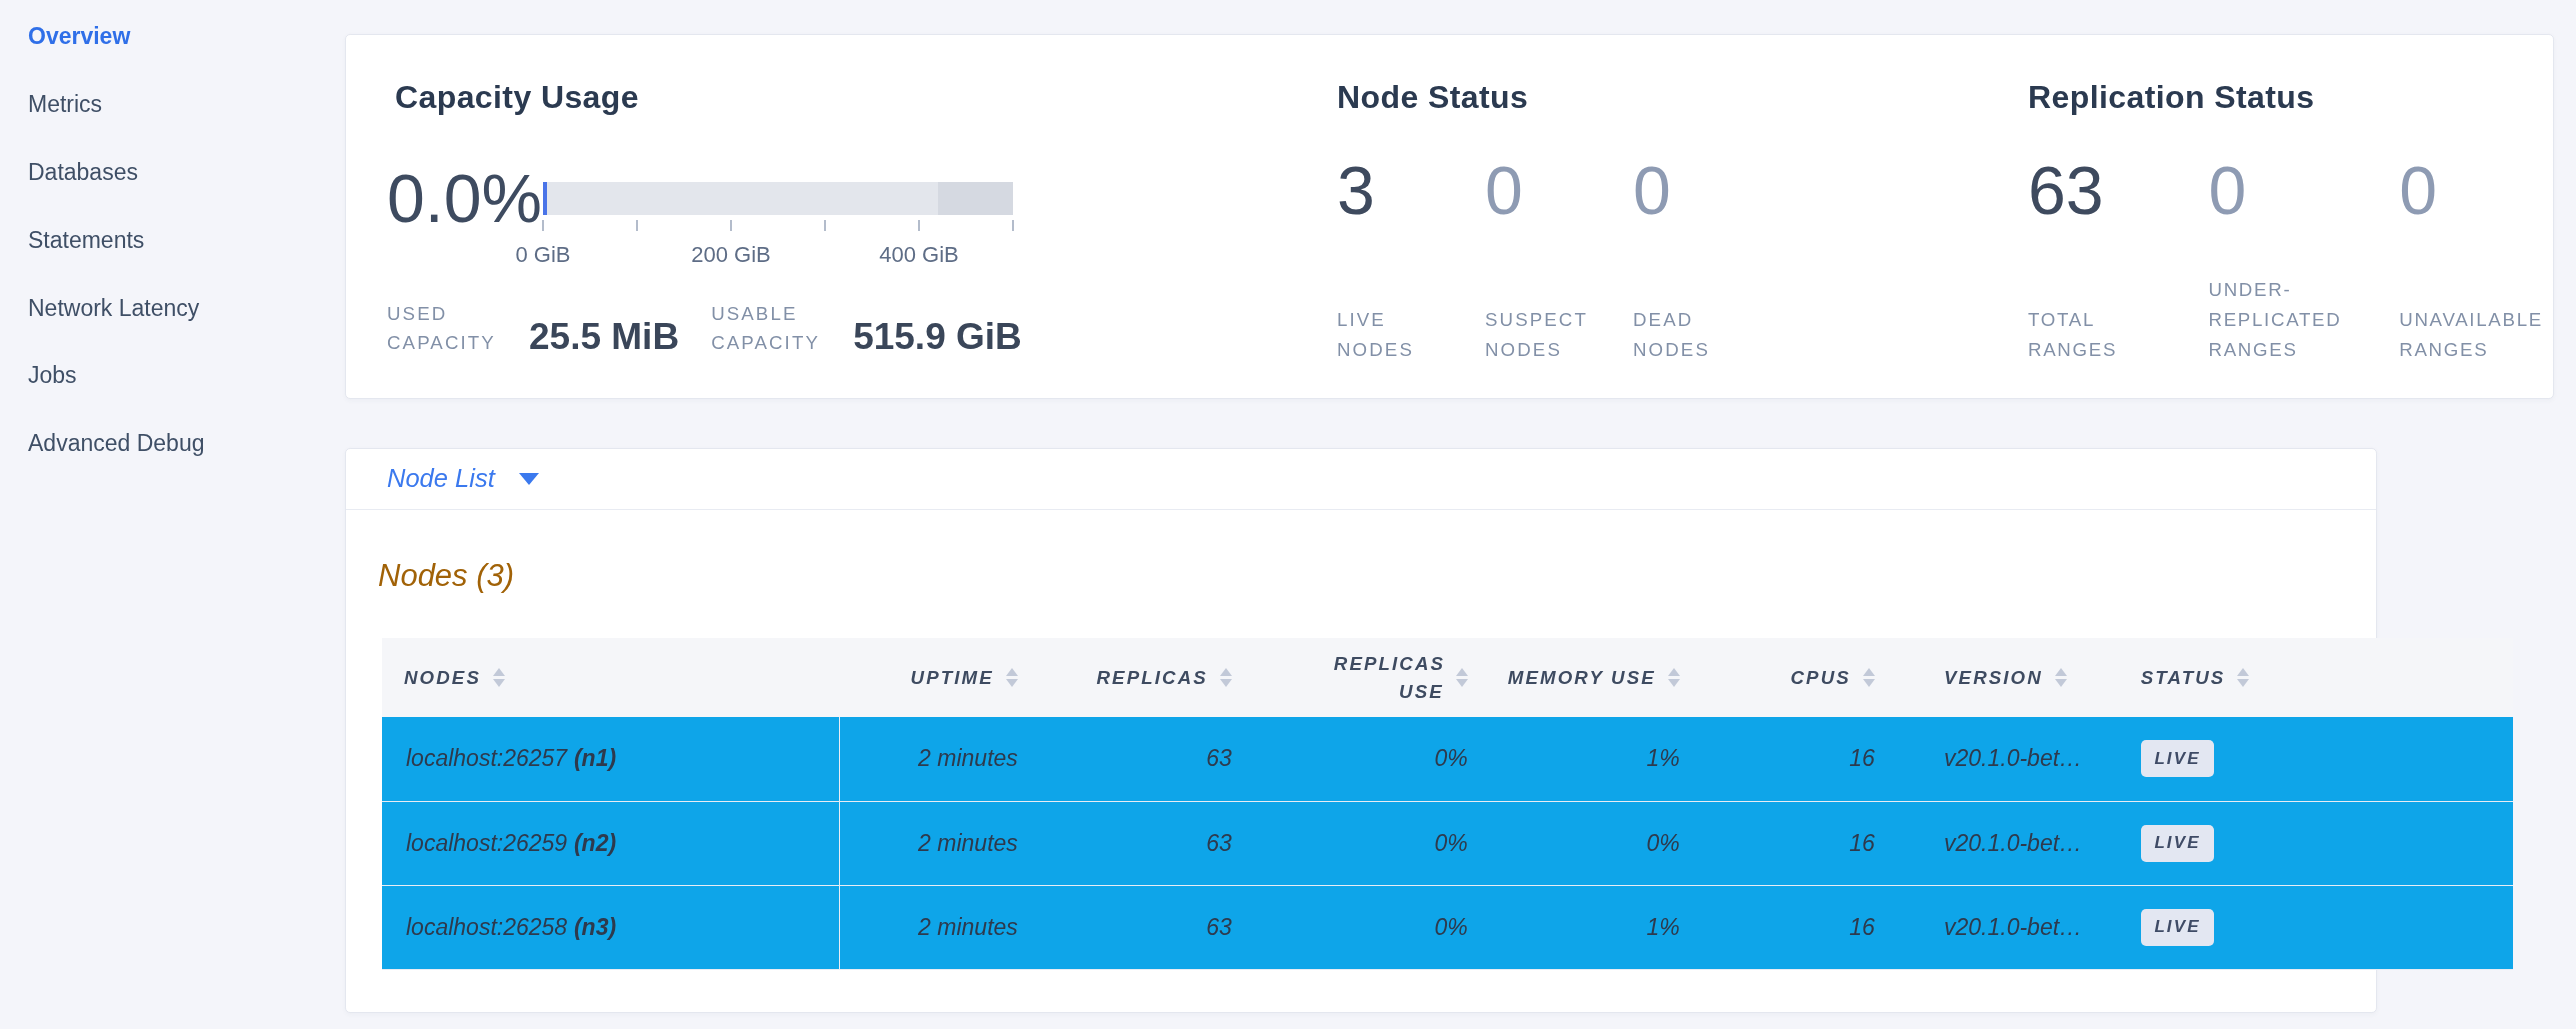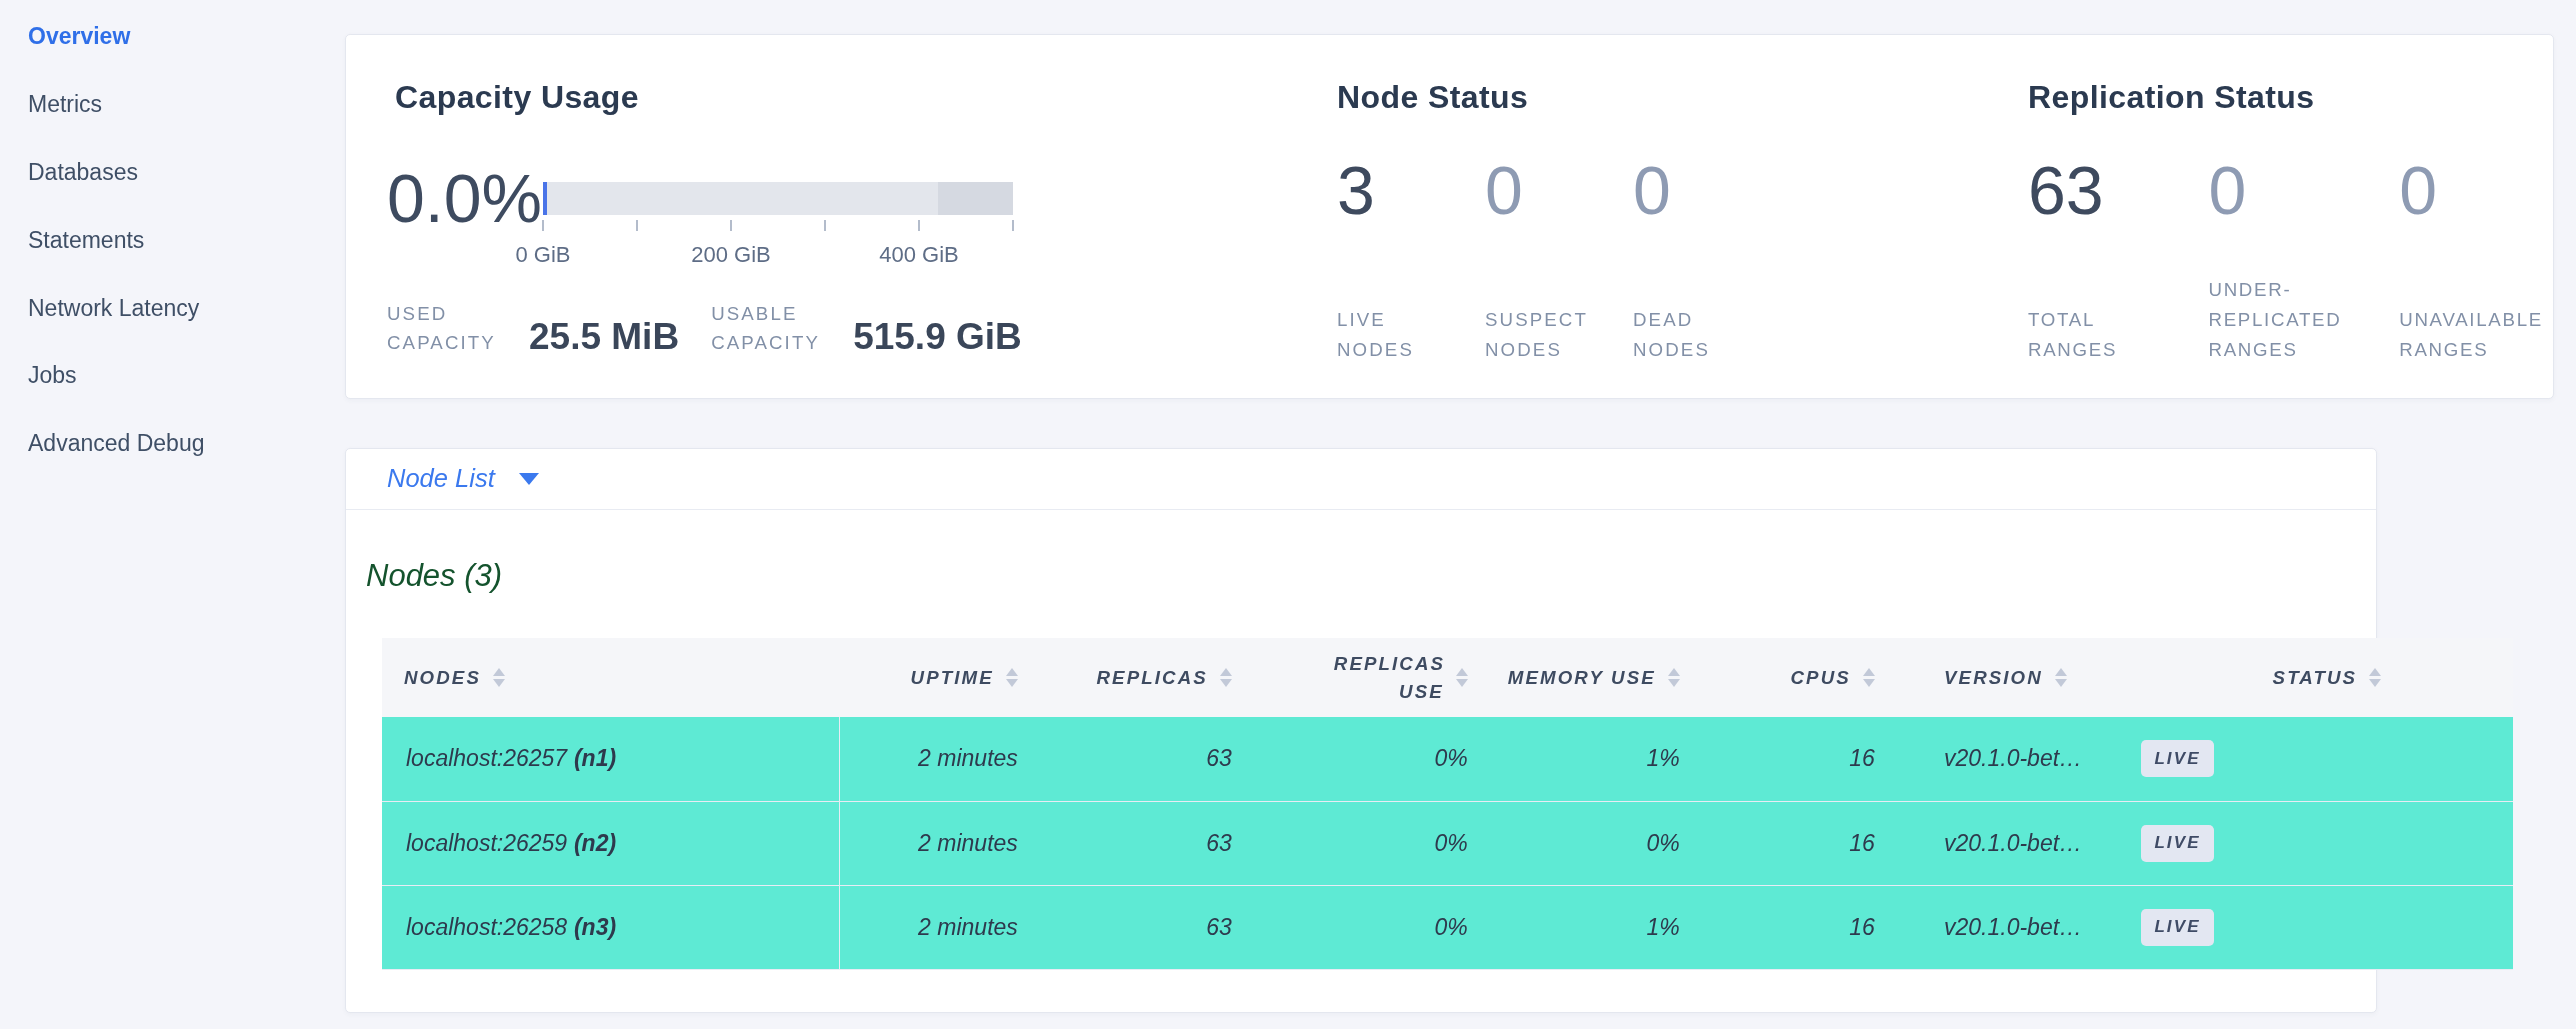--- a/index.html
+++ b/index.html
@@ -77,47 +77,47 @@
     position:absolute; left:41px; top:0; height:59px;
     display:flex; align-items:center; gap:24px;
     color:#3b79ee; font-size:25.5px; font-weight:500; cursor:pointer;
   }
   .caret-down {
     width:0; height:0;
     border-left:10.2px solid transparent; border-right:10.2px solid transparent;
     border-top:12.7px solid #3b79ee;
   }
 
-  .nodes-heading { position:absolute; left:20px; top:109px; font-size:31px; font-weight:500; color:#14532d; }
+  .nodes-heading { position:absolute; left:32px; top:109px; font-size:31px; font-weight:500; color:#a16207; }
 
   
   table { position:absolute; left:36px; top:189px; width:2131px; border-collapse:collapse; table-layout:fixed; }
   thead th {
     height:79px; background:#f5f6f9; vertical-align:middle;
     font-size:18.7px; font-weight:700; color:#3e4b61; letter-spacing:2.1px;
   }
   .th-inner { display:flex; align-items:center; gap:12px; }
   th.num .th-inner { justify-content:flex-end; padding-right:10.2px; }
   th.c-nodes .th-inner { padding-left:22px; }
   th.c-version .th-inner { padding-left:59px; }
-  th.c-status .th-inner { padding-left:6.8px;justify-content:center; }
+  th.c-status .th-inner { padding-left:6.8px; }
   th .th-label { text-align:right; line-height:1.45; }
   th.c-nodes .th-label, th.c-version .th-label, th.c-status .th-label { text-align:left; }
   th.c-capacity .th-label { display:inline-block; max-width:110px; }
   .sort-icon { display:inline-flex; flex-direction:column; gap:3.4px; cursor:pointer; }
   .sort-icon .up {
     width:0; height:0; border-left:6.8px solid transparent; border-right:6.8px solid transparent;
     border-bottom:8.5px solid #c2c9d8;
   }
   .sort-icon .down {
     width:0; height:0; border-left:6.8px solid transparent; border-right:6.8px solid transparent;
     border-top:8.5px solid #c2c9d8;
   }
 
-  tbody td { height:84px; font-size:23px; color:#2e3a4d; border-bottom:1.7px solid #e9ecf4; background:#5eead4; }
+  tbody td { height:84px; font-size:23px; color:#2e3a4d; border-bottom:1.7px solid #e9ecf4; background:#0ea5e9; }
   tbody td.c-nodes { border-right:1.7px solid #e9ecf4; padding-left:24px; }
   td.num { text-align:right; padding-right:10.2px; }
   td.c-version { padding-left:59px; }
   td.c-status { padding-left:6.8px; }
   .node-id { font-weight:700; margin-left:6.8px; }
   .badge {
     display:inline-block; background:#e3e7f2; color:#3f4b66;
     font-size:17px; font-weight:700; letter-spacing:2.1px;
     padding:8.5px 13.6px; border-radius:5.1px;
   }

